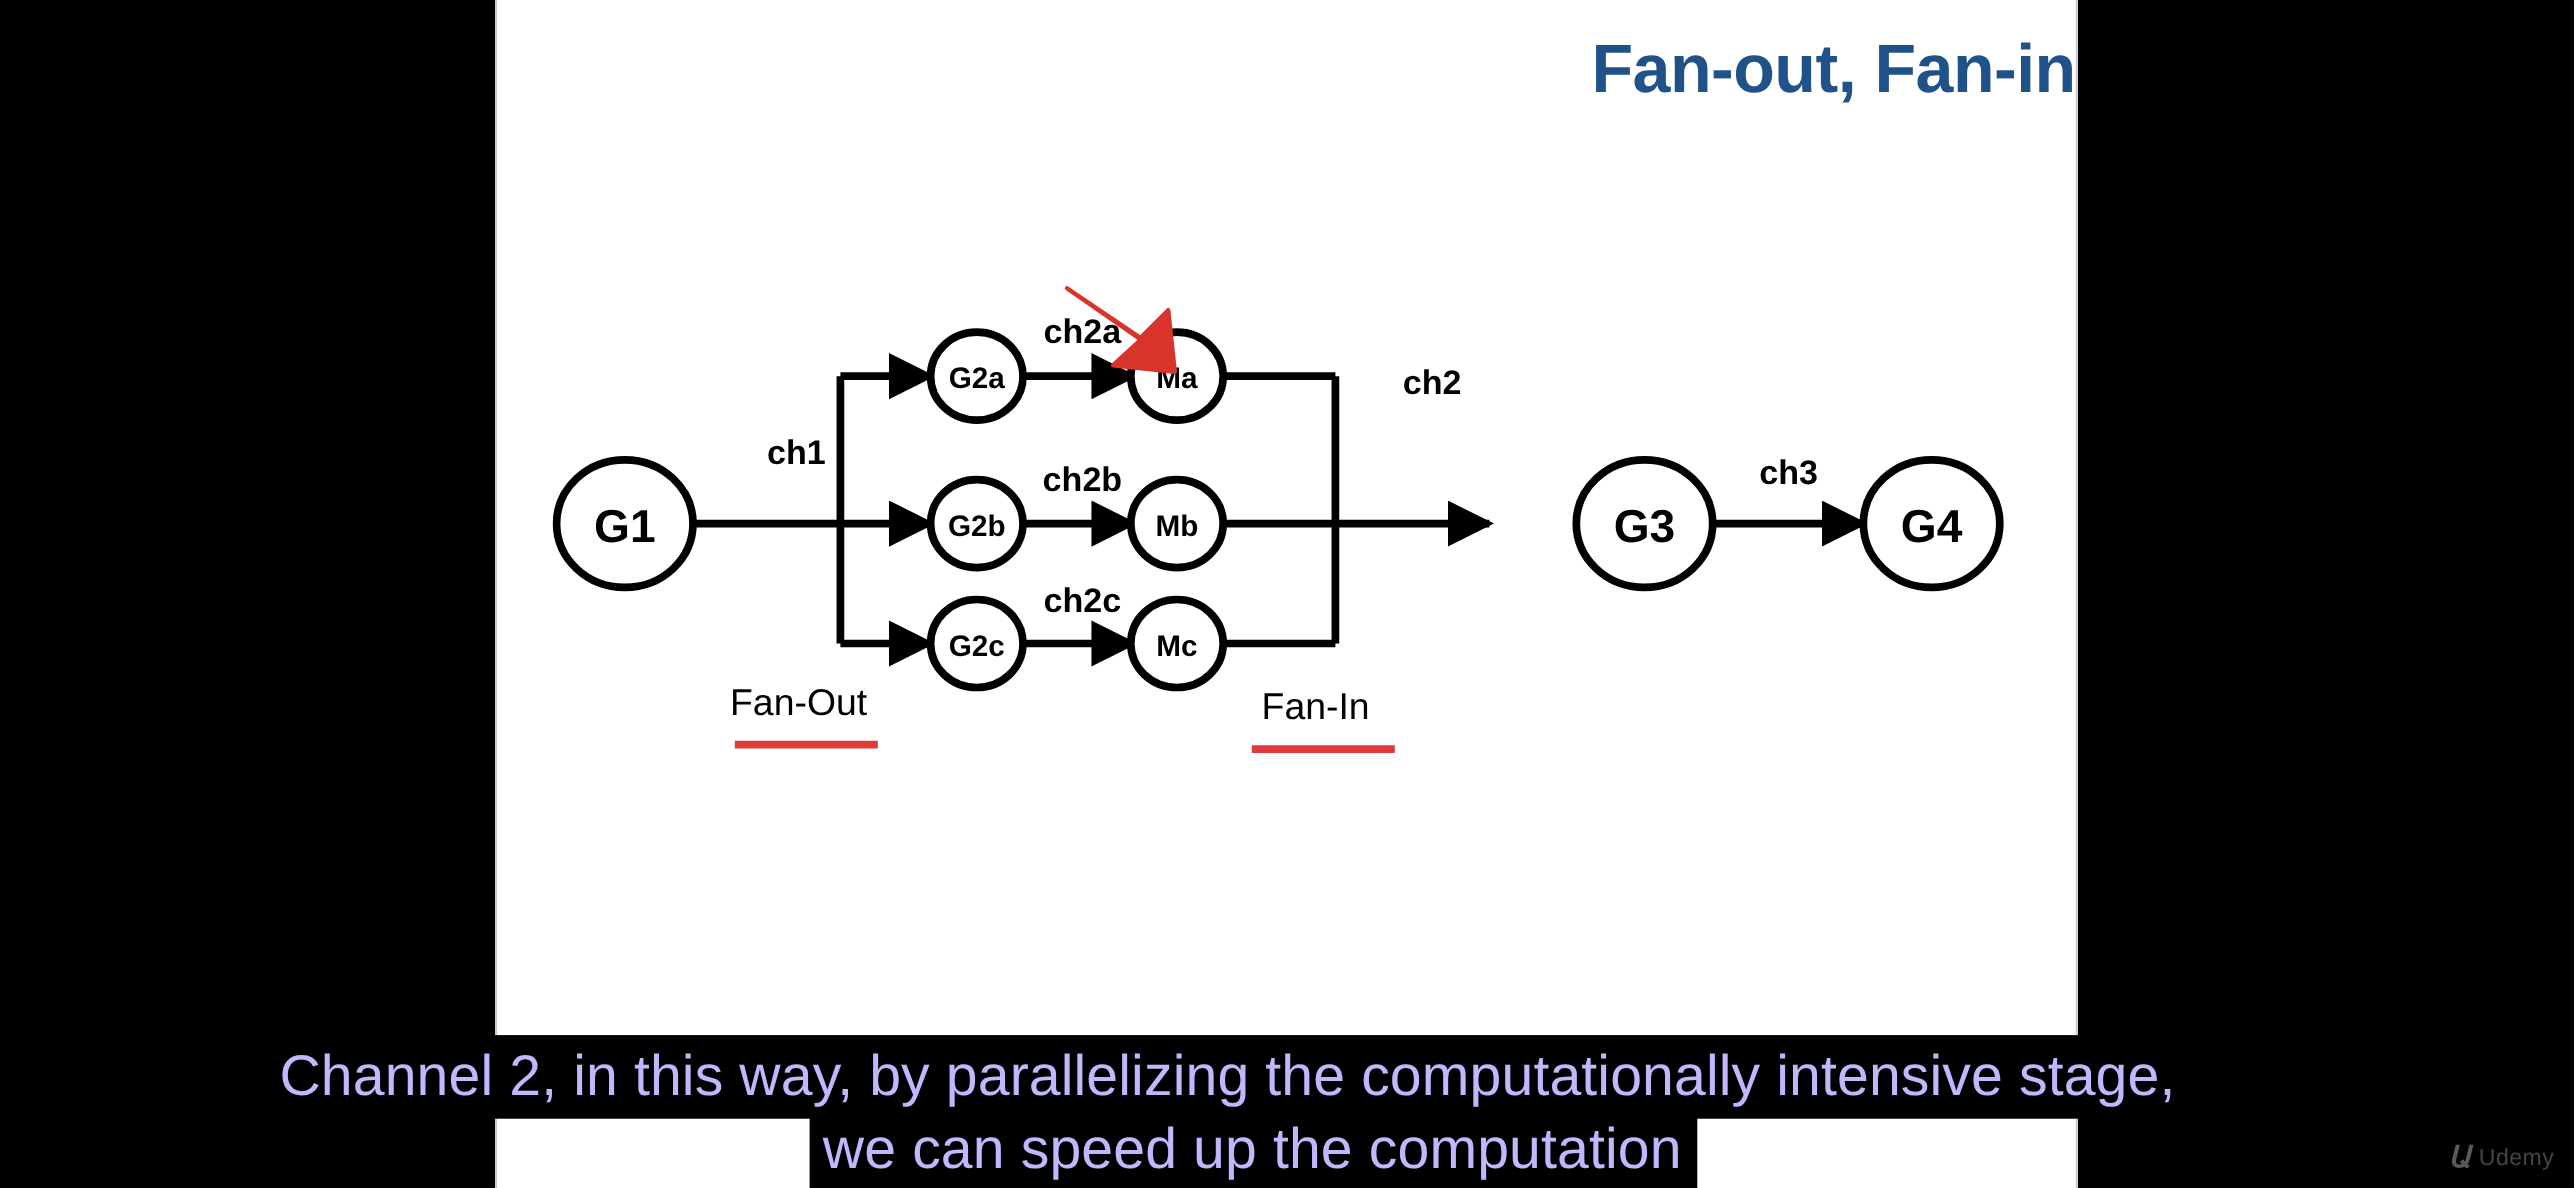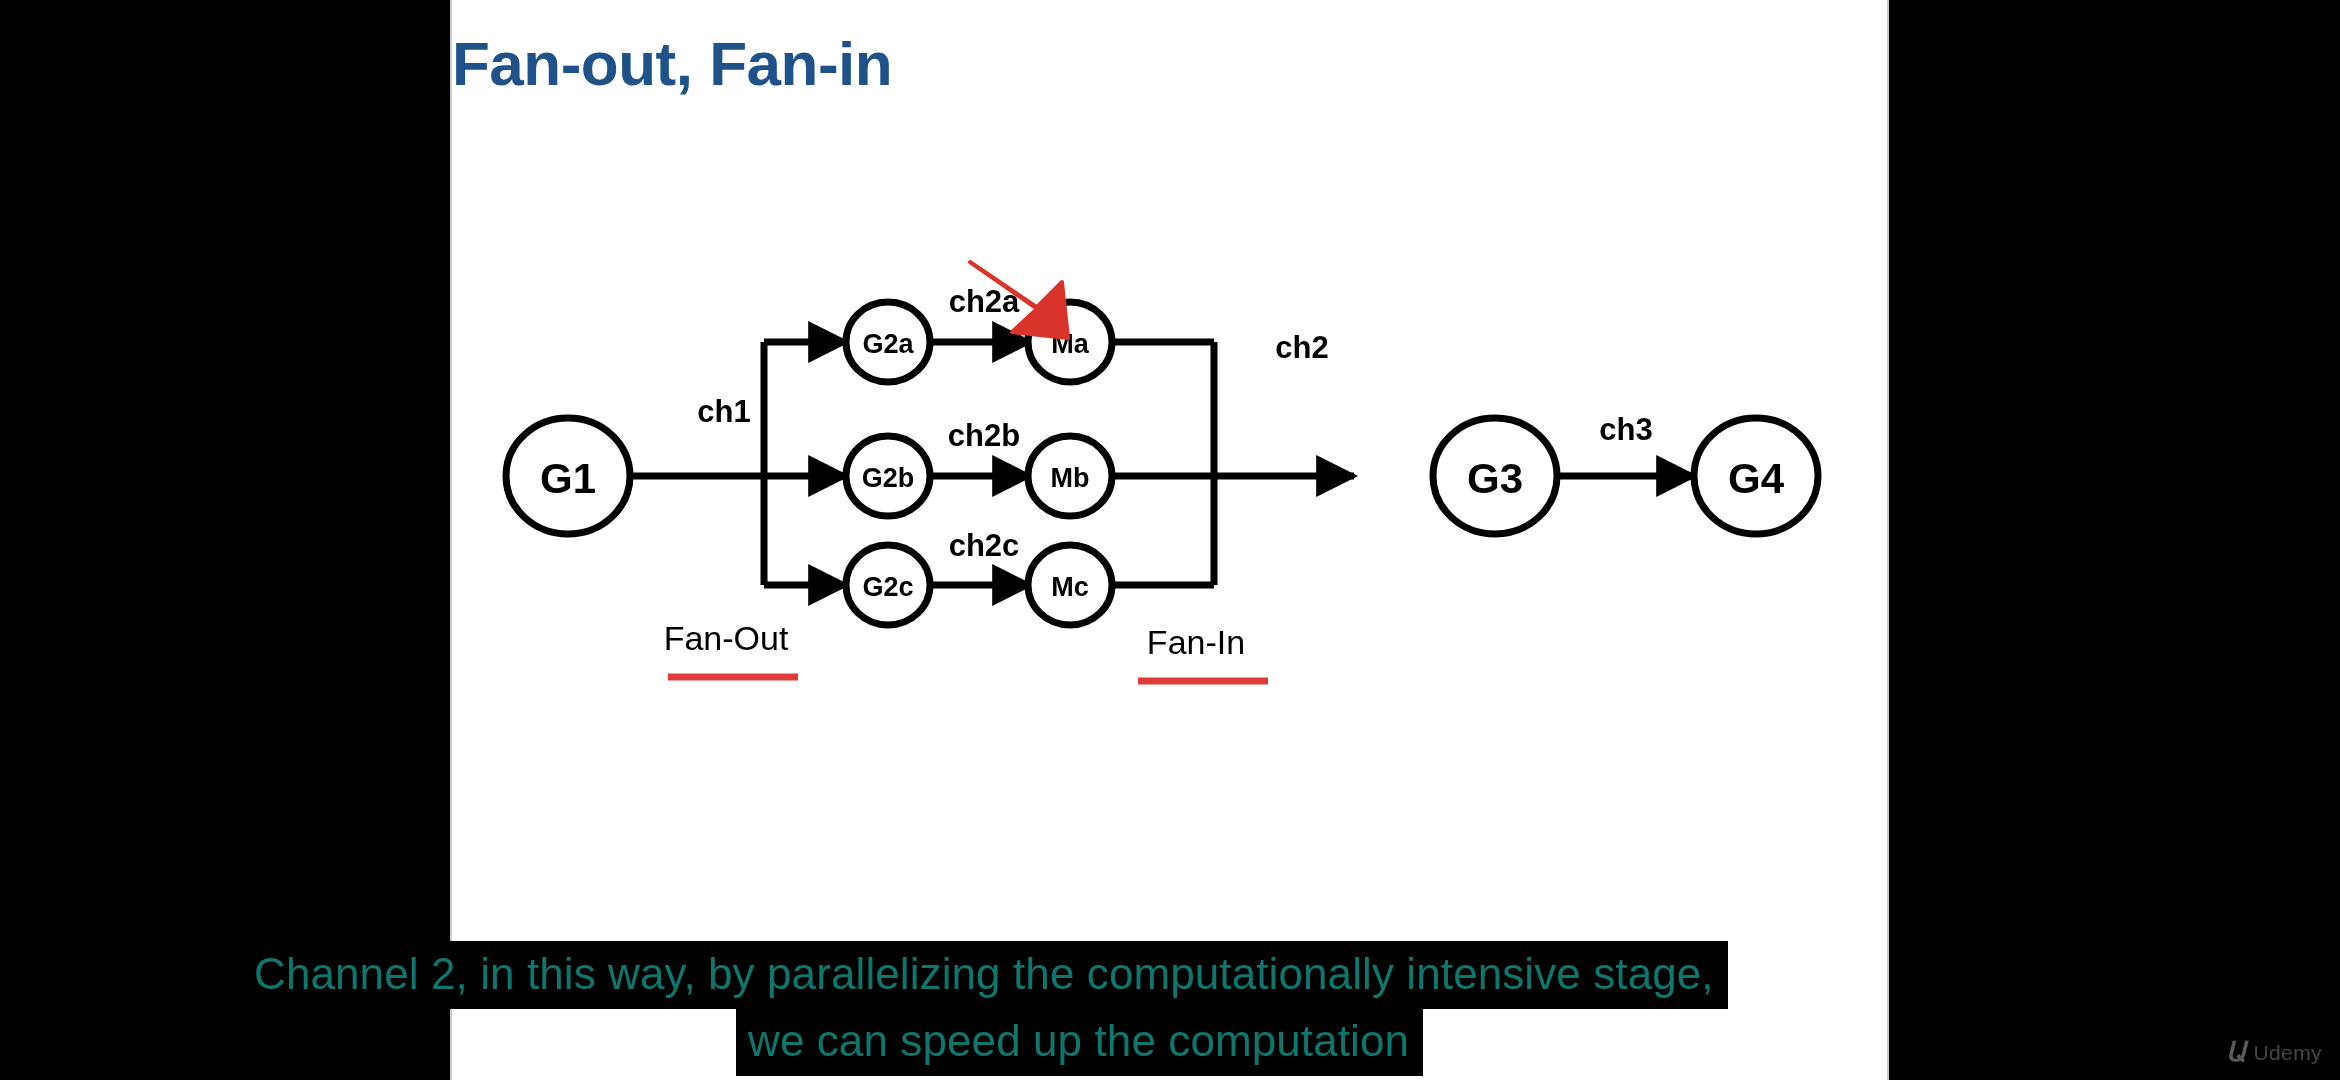--- a/index.html
+++ b/index.html
@@ -28,21 +28,21 @@
     height: 1080px;
     background: #ffffff;
     border-left: 2px solid #c9ccd1;
     border-right: 2px solid #c9ccd1;
   }
 
   #slide-title {
     position: absolute;
     left: 0; top: 28px;
     width: 100%;
-    text-align: left;
+    text-align: right;
     font-size: 62px;
     font-weight: bold;
     color: #1f5289;
     letter-spacing: -0.5px;
     white-space: nowrap;
   }
 
   
   #diagram {
     position: absolute;
@@ -55,22 +55,22 @@
 
   .node-label-lg { font-size: 42px; font-weight: bold; font-family: "Liberation Sans", sans-serif; }
   .node-label-sm { font-size: 27px; font-weight: bold; font-family: "Liberation Sans", sans-serif; }
   .chan-label    { font-size: 31px; font-weight: bold; font-family: "Liberation Sans", sans-serif; }
   .fan-label     { font-size: 34px; font-weight: normal; font-family: "Liberation Sans", sans-serif; }
 
   
   .caption-line {
     position: absolute;
     background: #000;
-    color: #0f766e;
-    font-size: 44px;
+    color: #c4b5fd;
+    font-size: 52px;
     line-height: 1.0;
     padding: 11px 14px 13px 14px;
     white-space: nowrap;
     letter-spacing: 0.1px;
     text-align: center;
   }
   #caption-line-1 { left: 240px;  top: 941px; }
   #caption-line-2 { left: 736px;  top: 1008px; padding-left: 12px; }
 
   

